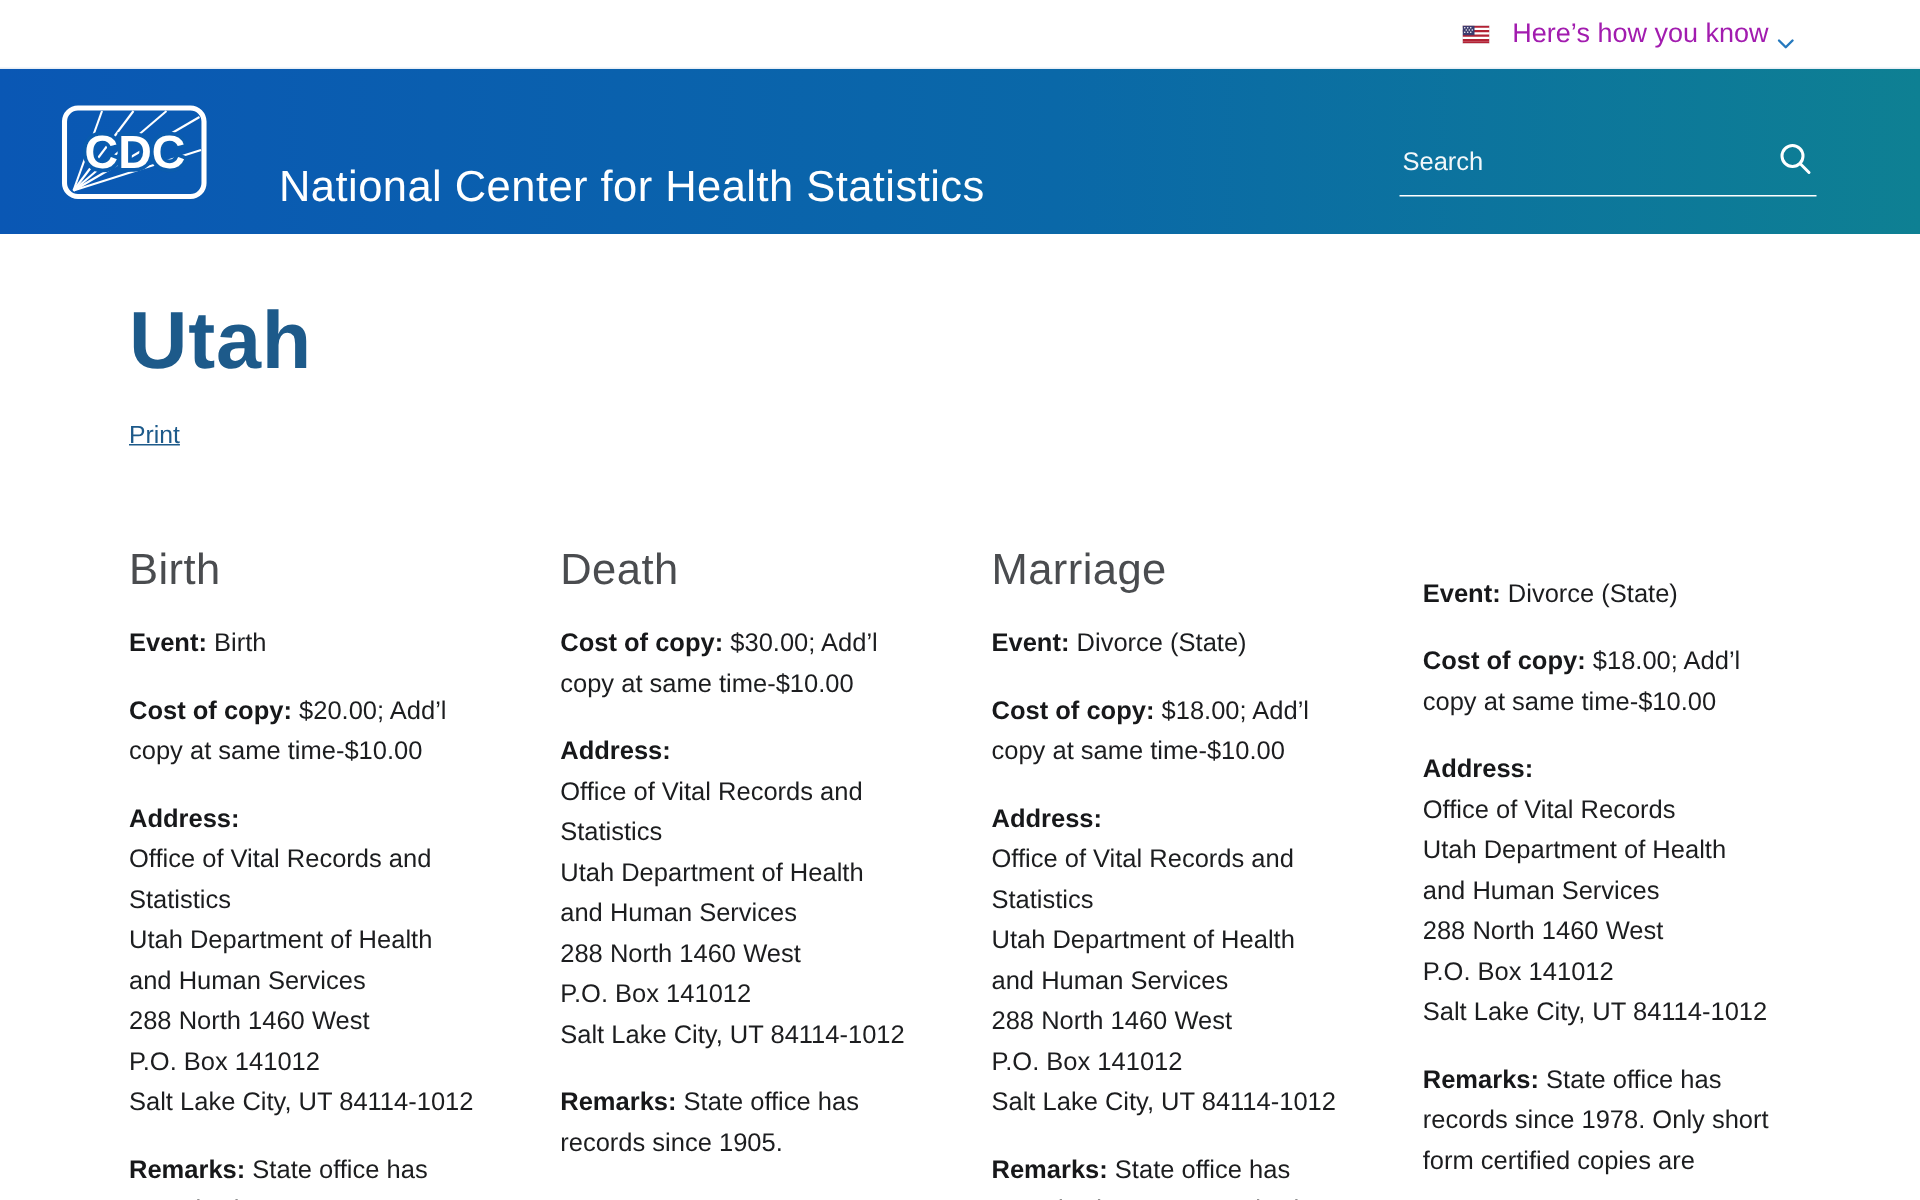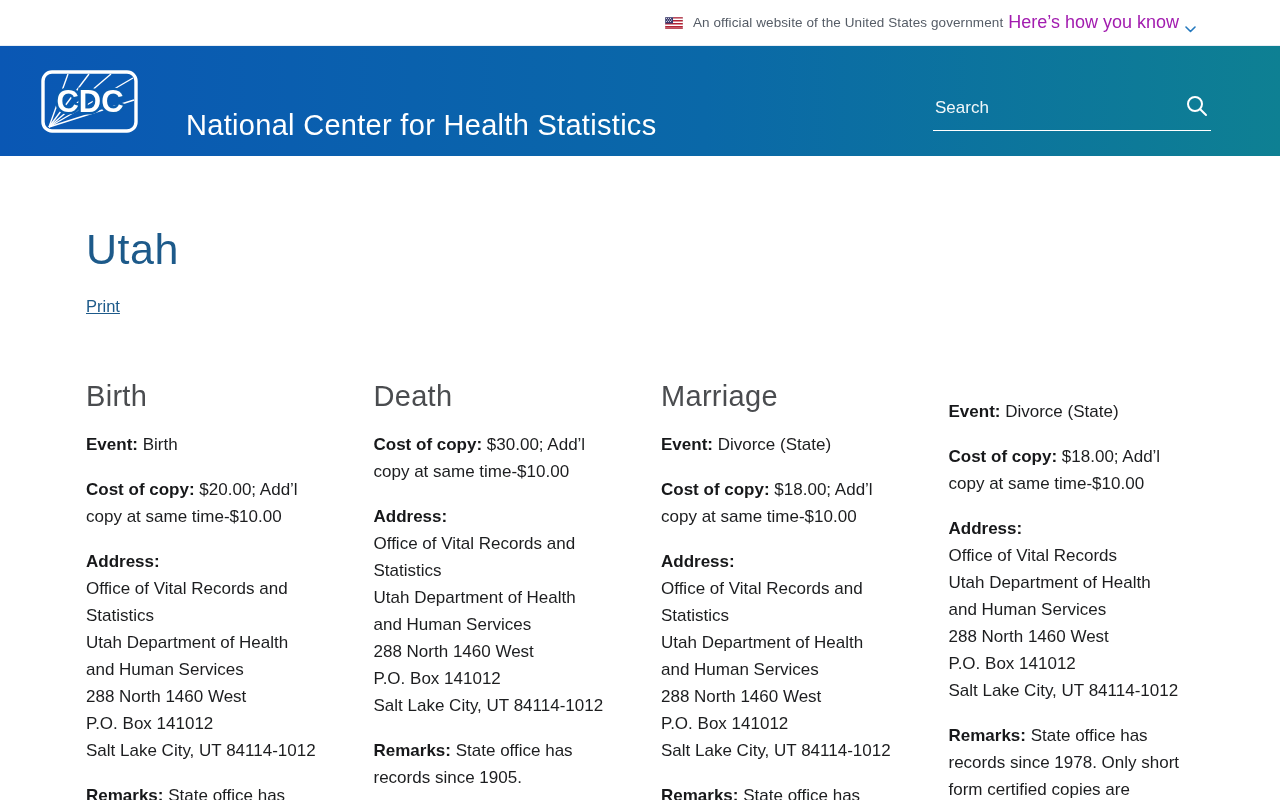--- a/index.html
+++ b/index.html
@@ -65,25 +65,24 @@
   .search-input::placeholder { color: #ffffff; opacity: .95; }
   .search-btn {
     background: transparent; border: none; cursor: pointer;
     display: inline-flex; align-items: center; padding: 0 2px 0 8px;
   }
 
   
   .content { padding: 42px 68px 0 86px; }
   .page-title {
     color: #1d5a8a;
-    font-size: 43px;
-    font-weight: 400;
+    font-size: 54px;
+    font-weight: 700;
     letter-spacing: .5px;
     line-height: 1.1;
-    margin-top: 28px;
   }
   .print-link {
     display: inline-block;
     margin-top: 24px;
     color: #1d5a8a;
     font-size: 16.5px;
     text-decoration: underline;
     cursor: pointer;
   }
   .records-grid {
@@ -130,21 +129,20 @@
         <circle cx="2.5" cy="3" r=".5"></circle>
           <circle cx="4.5" cy="3" r=".5"></circle>
           <circle cx="6.5" cy="3" r=".5"></circle>
         <circle cx="1.5" cy="4.5" r=".5"></circle>
           <circle cx="3.5" cy="4.5" r=".5"></circle>
           <circle cx="5.5" cy="4.5" r=".5"></circle>
       </g>
       <rect width="18" height="12" fill="none" stroke="#d0d4da" stroke-width=".5"></rect>
     </svg>
   </span>
-  <span class="gov-text">An official website of the United States government</span>
   <a class="gov-link">
     <span>Here’s how you know</span>
     <span class="chev">
       <svg width="11" height="7" viewBox="0 0 11 7">
           <polyline points="1,1 5.5,5.5 10,1" fill="none" stroke="#2579be" stroke-width="1.6" stroke-linecap="round" stroke-linejoin="round"></polyline>
         </svg>
     </span>
   </a>
 </div>
 

